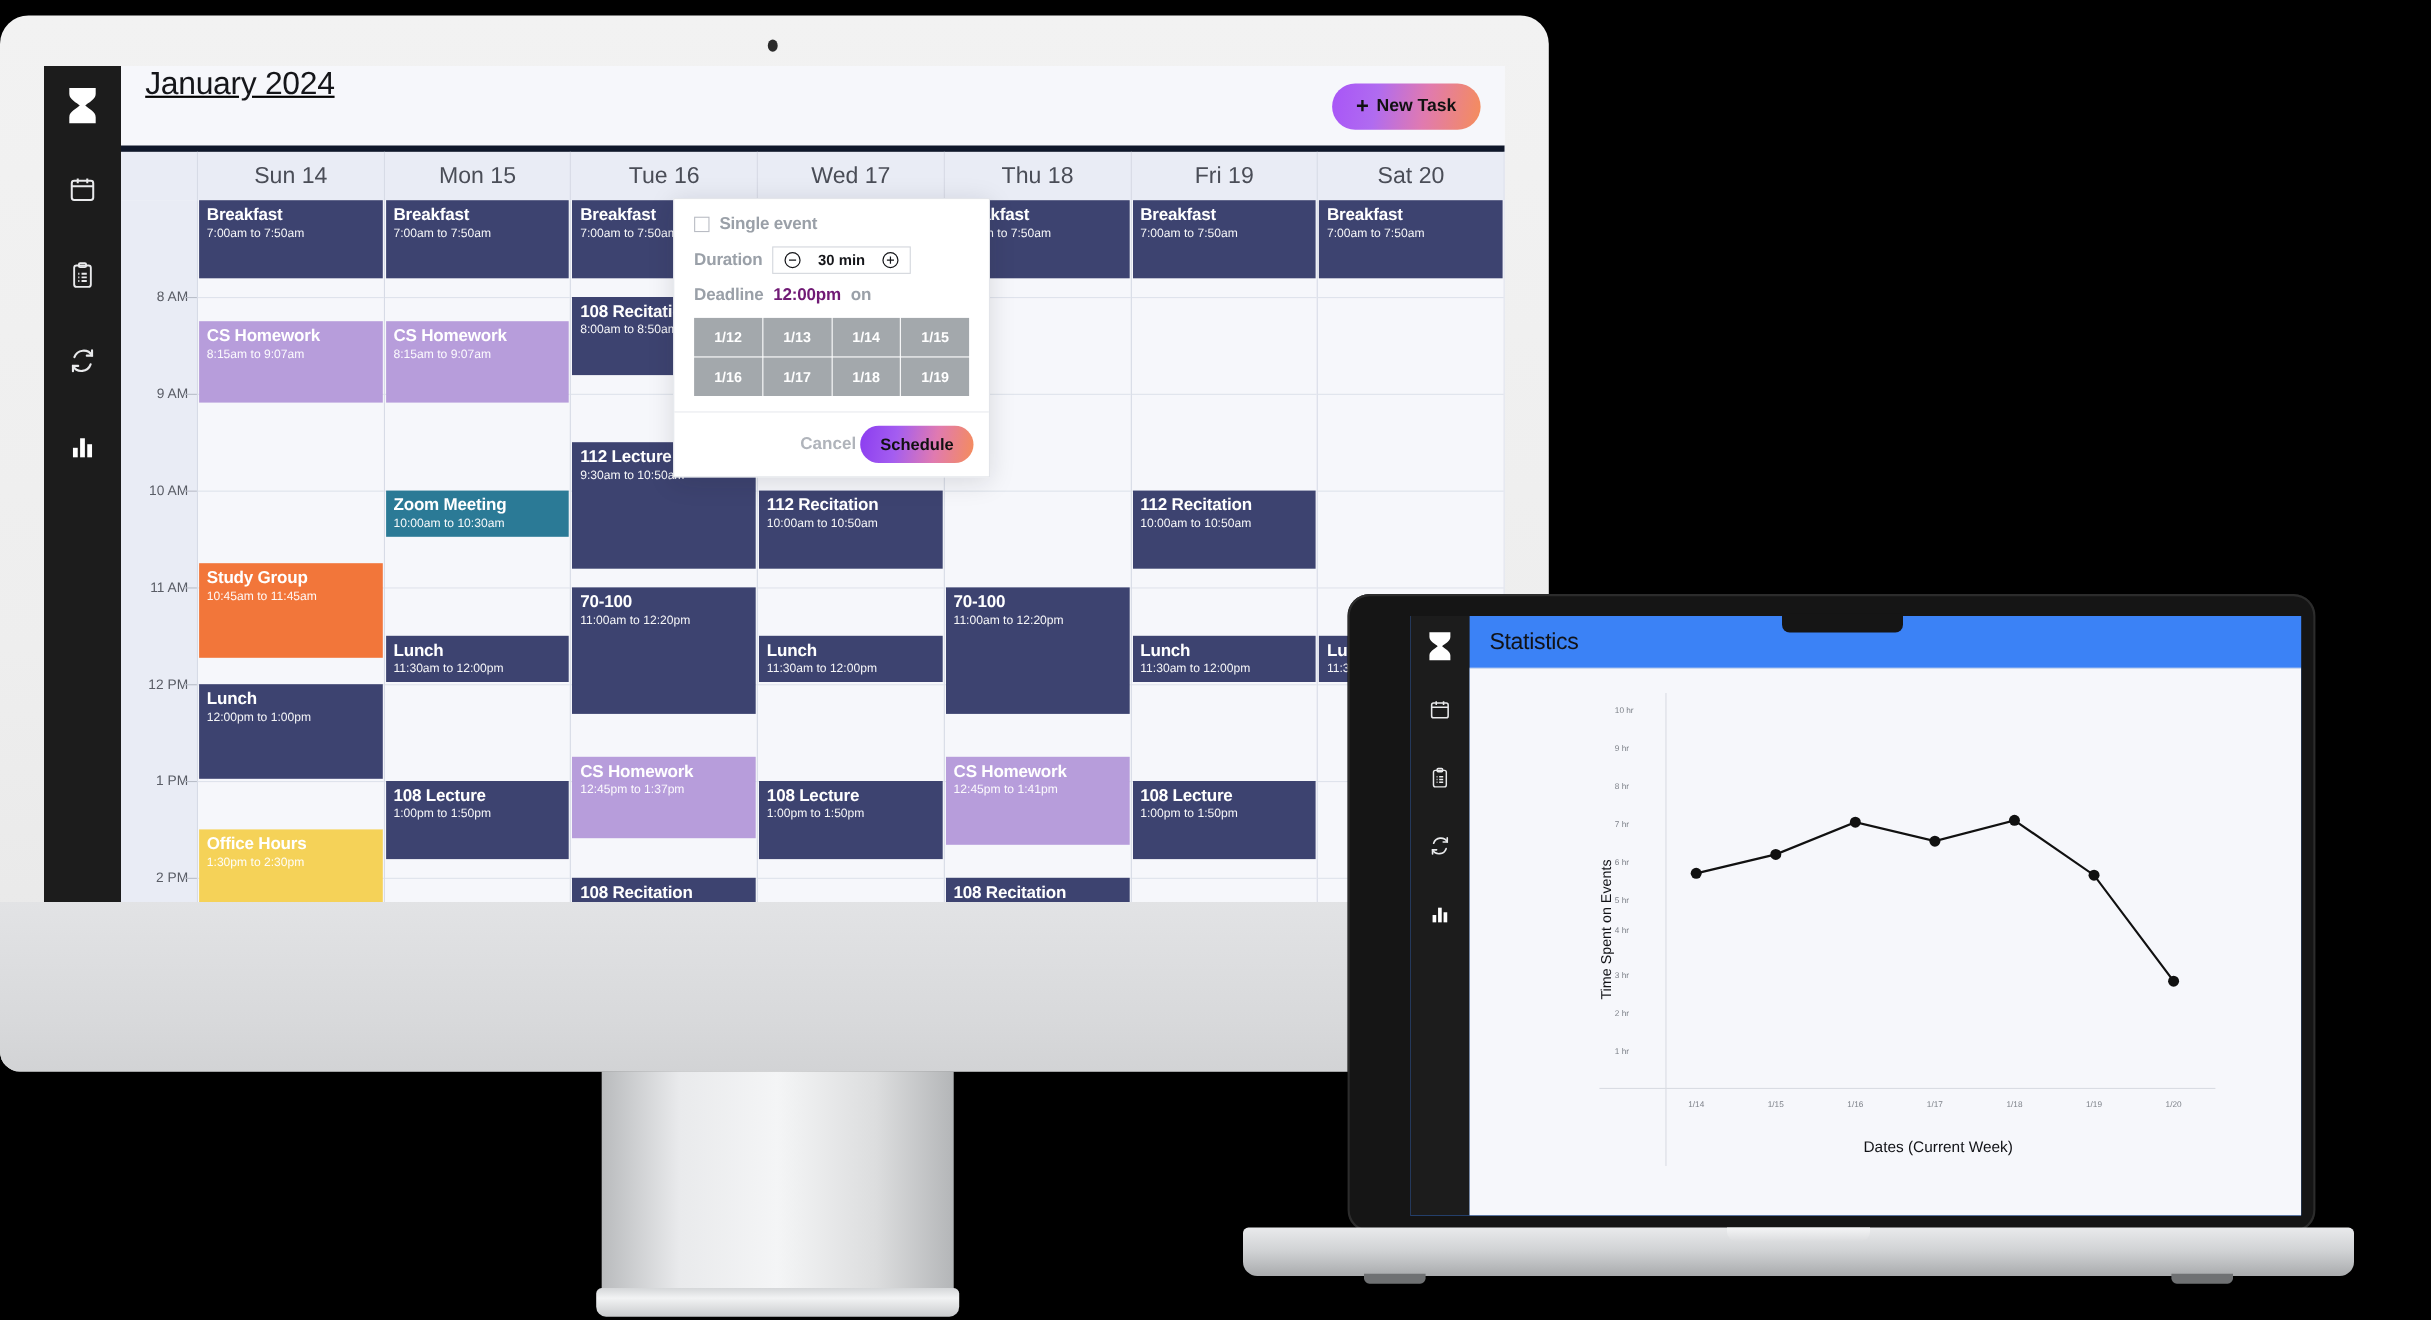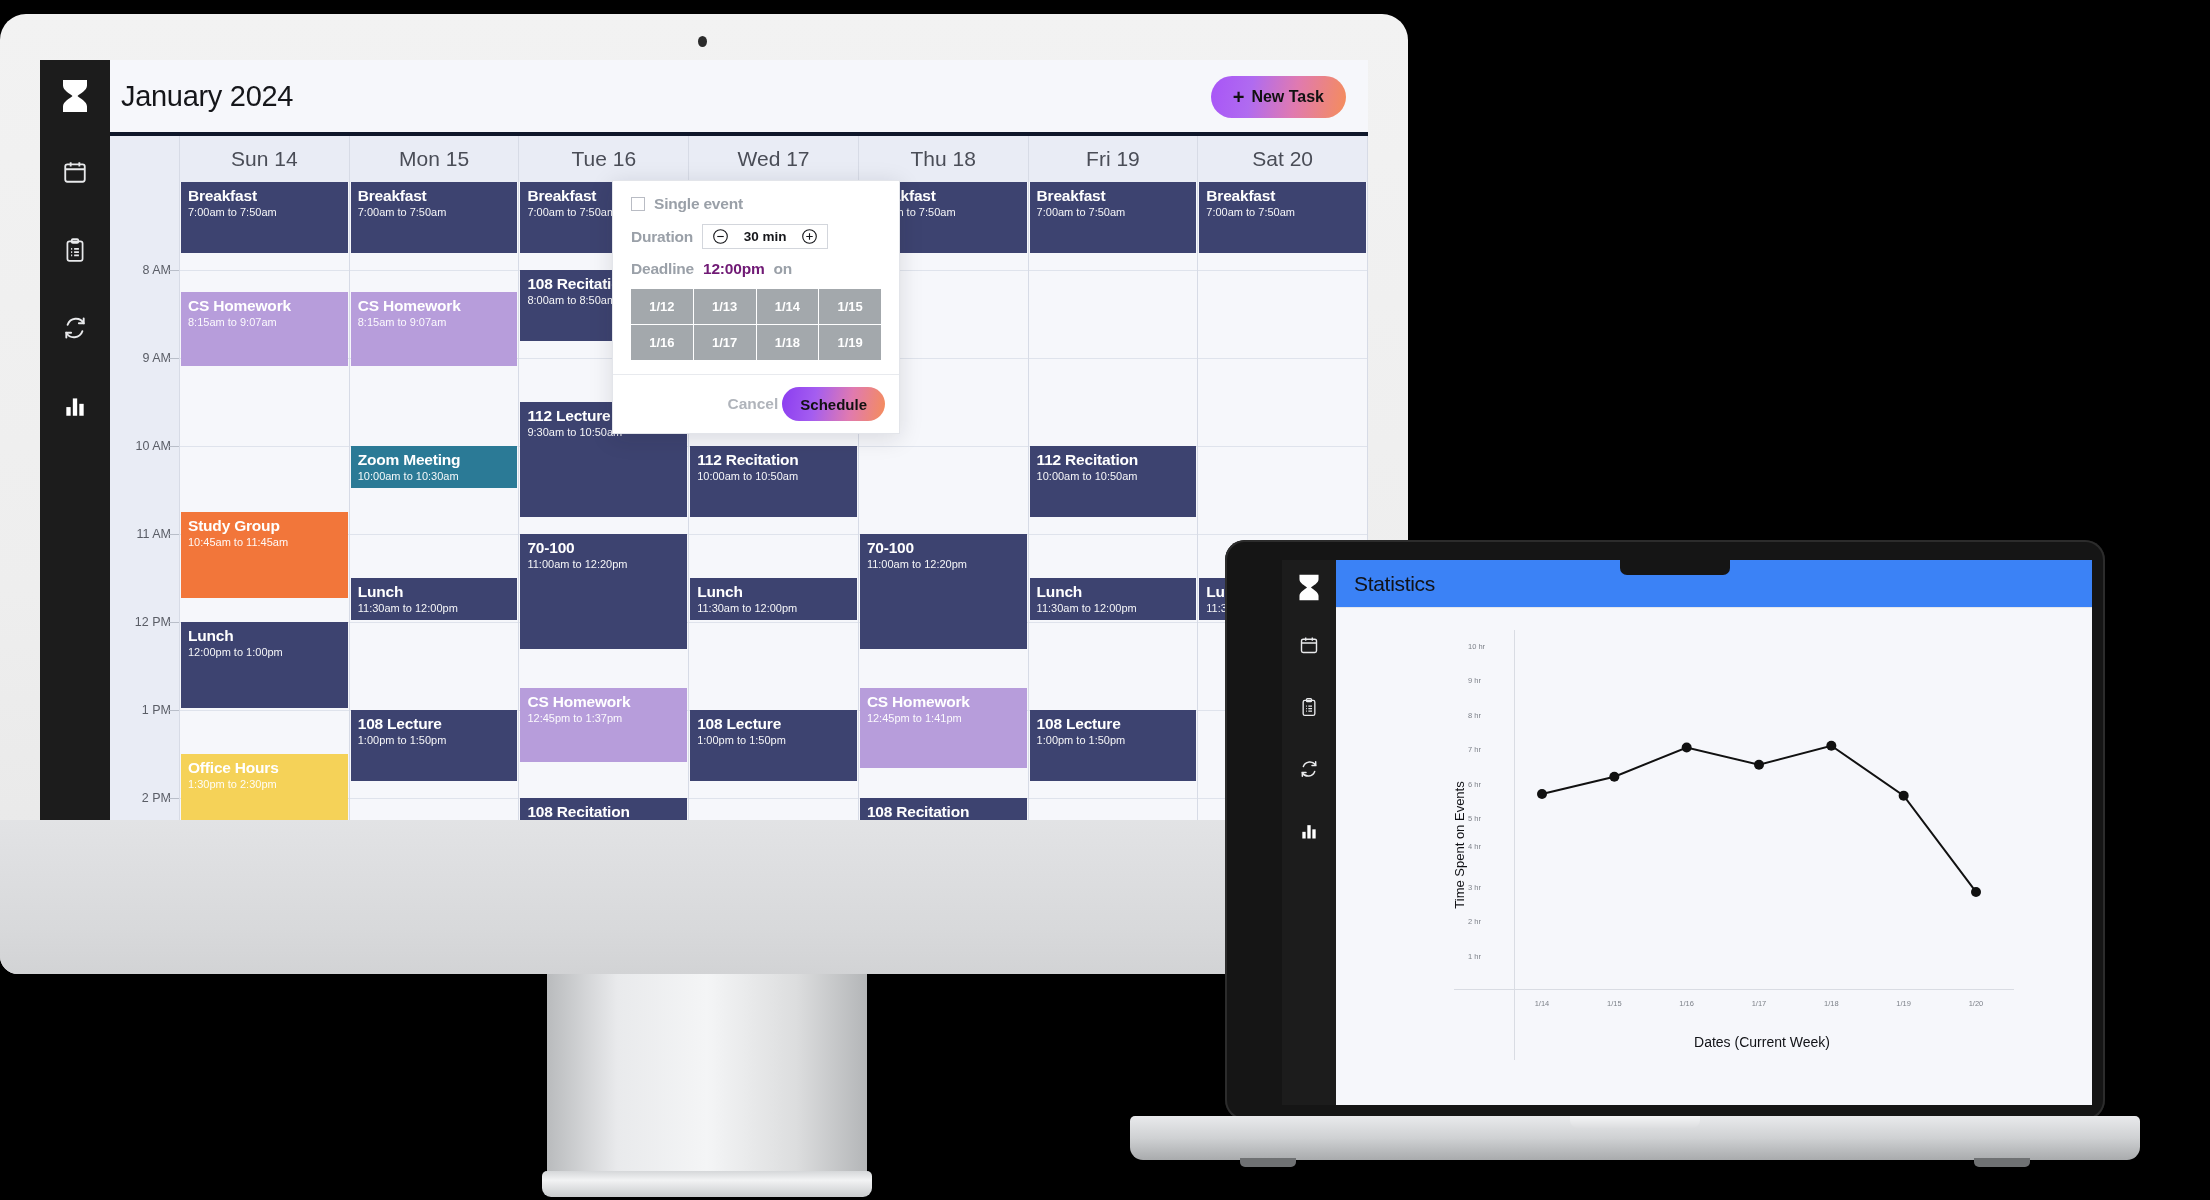--- a/index.html
+++ b/index.html
@@ -50,35 +50,35 @@
   .sidebar {
     width: 70px; background: #1c1c1c; flex: 0 0 70px;
     display: flex; flex-direction: column; align-items: center; padding-top: 14px;
   }
   .sb-logo { width: 44px; height: 44px; display:flex; align-items:center; justify-content:center; margin-bottom: 32px; }
   .sb-item { width: 44px; height: 44px; display:flex; align-items:center; justify-content:center; margin-bottom: 34px; cursor: pointer; }
   .sb-item svg { display:block; }
 
   .main { flex: 1; display: flex; flex-direction: column; min-width: 0; }
   .topbar {
-    height: 72px; flex: 0 0 72px; display: flex; align-items: center;
-    padding: 0 11px; background: #f6f7fb; position: relative;
+    height: 72px; flex: 0 0 72px; display: flex; 
+    padding: 0 22px; background: #f6f7fb; position: relative; text-decoration: underline;
   }
   .page-title { font-size: 29px; font-weight: 400; color: #15161a; letter-spacing: -0.3px; }
   .new-task-btn {
     position: absolute; right: 22px; top: 16px;
     height: 42px; padding: 0 22px; border-radius: 21px; border: none;
     background: linear-gradient(100deg,#a855f7 0%, #b06bf0 30%, #e07ab0 62%, #f58d5a 100%);
     color: #111; font-size: 16px; font-weight: 700; cursor: pointer;
     display: flex; align-items: center; gap: 7px; font-family: "Liberation Sans", sans-serif;
   }
   .new-task-btn .plus { font-size: 20px; font-weight: 700; line-height: 1; }
 
   .cal-wrap { flex: 1; display: flex; flex-direction: column; min-height: 0; overflow: hidden; }
-  .cal-headrow { display: flex; height: 50px; flex: 0 0 50px; background: #e9ecf5; border-top: 4px solid #0f172a; }
+  .cal-headrow { display: flex; height: 50px; flex: 0 0 50px; background: #e9ecf5; border-top: 6px solid #0f172a; }
   .gutter { width: 70px; flex: 0 0 70px; border-right: 1px solid #d7dbe6; }
   .daycol-head {
     flex: 1 1 0; min-width: 0; border-right: 1px solid #d7dbe6;
     display:flex; align-items:center; justify-content:center;
     font-size: 21px; color: #4a4d57; font-weight: 400;
   }
   .cal-body { flex: 1; display: flex; position: relative; min-height: 0; background: #f6f7fb; }
   .time-gutter {
     width: 70px; flex: 0 0 70px; position: relative; background: #e9ecf5;
     border-right: 1px solid #d7dbe6;

